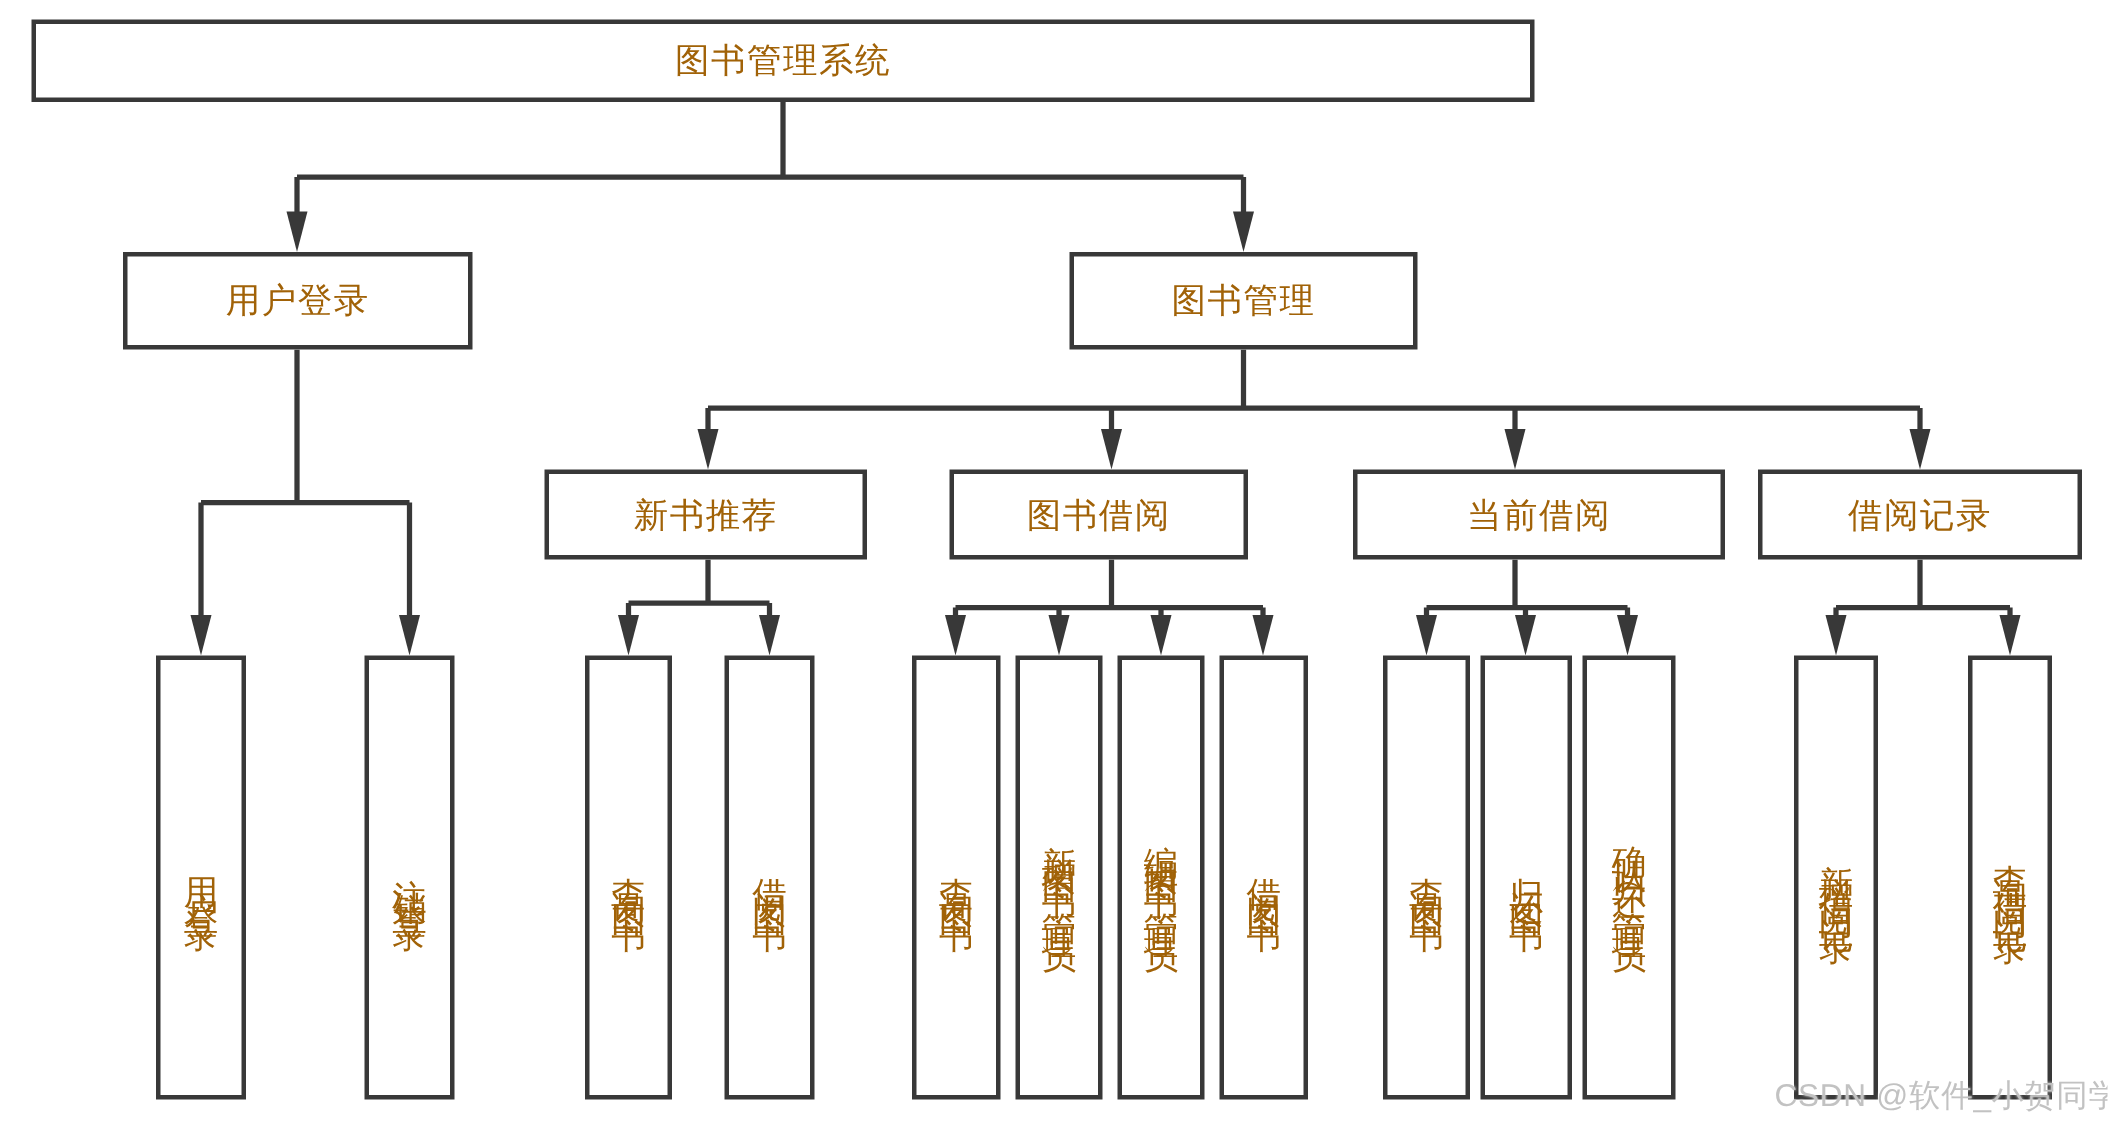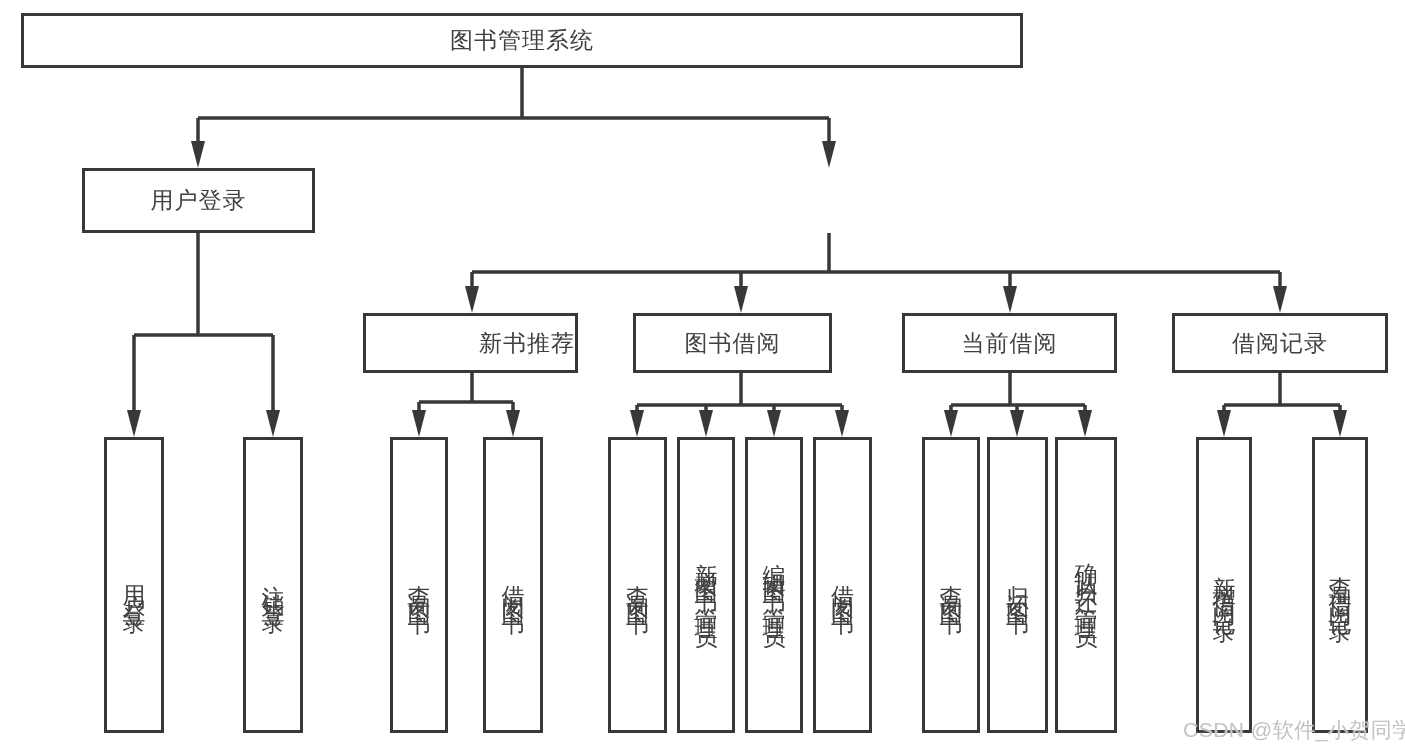--- a/index.html
+++ b/index.html
@@ -6,37 +6,37 @@
   body {
     width: 1405px; height: 747px; position: relative; overflow: hidden;
     font-family: "Liberation Sans", "DejaVu Sans", sans-serif;
   }
   .canvas { position: absolute; left: 0; top: 0; width: 1405px; height: 747px; }
   svg.connectors { position: absolute; left: 0; top: 0; pointer-events: none; }
   .node {
     position: absolute; box-sizing: border-box;
     background: #ffffff; border: 3px solid #383838;
     display: flex; align-items: center; justify-content: center;
-    color: #404040; font-size: 23px;
+    color: #a16207; font-size: 23px;
   }
   .node .hlabel { letter-spacing: 1px; white-space: nowrap; }
   .node .vlabel {
     writing-mode: vertical-lr; text-orientation: mixed;
     letter-spacing: 9px; line-height: 1; white-space: nowrap;
   }
   
   .n-root          { left: 21px;   top: 13px;  width: 1002px; height: 55px; }
   
   .n-user-login    { left: 82px;   top: 168px; width: 233px; height: 65px; }
   .n-book-mgmt     { left: 713px;  top: 168px; width: 232px; height: 65px; }
   
   .lv3 { top: 313px; height: 60px; }
-  .n-new-books     { left: 363px;  width: 215px; justify-content: flex-end; }
+  .n-new-books     { left: 363px;  width: 215px; }
   .n-book-borrow   { left: 633px;  width: 199px; }
-  .n-current-borrow{ left: 902px;  width: 215px; text-align: center; }
+  .n-current-borrow{ left: 902px;  width: 248px; text-align: center; }
   .n-borrow-records{ left: 1172px; width: 216px; }
   
   .leaf { top: 437px; height: 296px; width: 60px; }
   .n-leaf-user-login { left: 104px; }
   .n-leaf-logout     { left: 243px; }
   .n-nb-query        { left: 390px; width: 58px; }
   .n-nb-borrow       { left: 483px; }
   .n-bb-query        { left: 608px; width: 59px; }
   .n-bb-add          { left: 677px; width: 58px; }
   .n-bb-edit         { left: 745px; width: 58px; }
@@ -90,20 +90,23 @@
     </g>
   </svg>
 
   <div class="node n-root">
     <span class="hlabel">图书管理系统</span>
   </div>
 
   <div class="node n-user-login">
     <span class="hlabel">用户登录</span>
   </div>
+  <div class="node n-book-mgmt">
+    <span class="hlabel">图书管理</span>
+  </div>
 
   <div class="node lv3 n-new-books">
     <span class="hlabel">新书推荐</span>
   </div>
   <div class="node lv3 n-book-borrow">
     <span class="hlabel">图书借阅</span>
   </div>
   <div class="node lv3 n-current-borrow">
     <span class="hlabel">当前借阅</span>
   </div>

